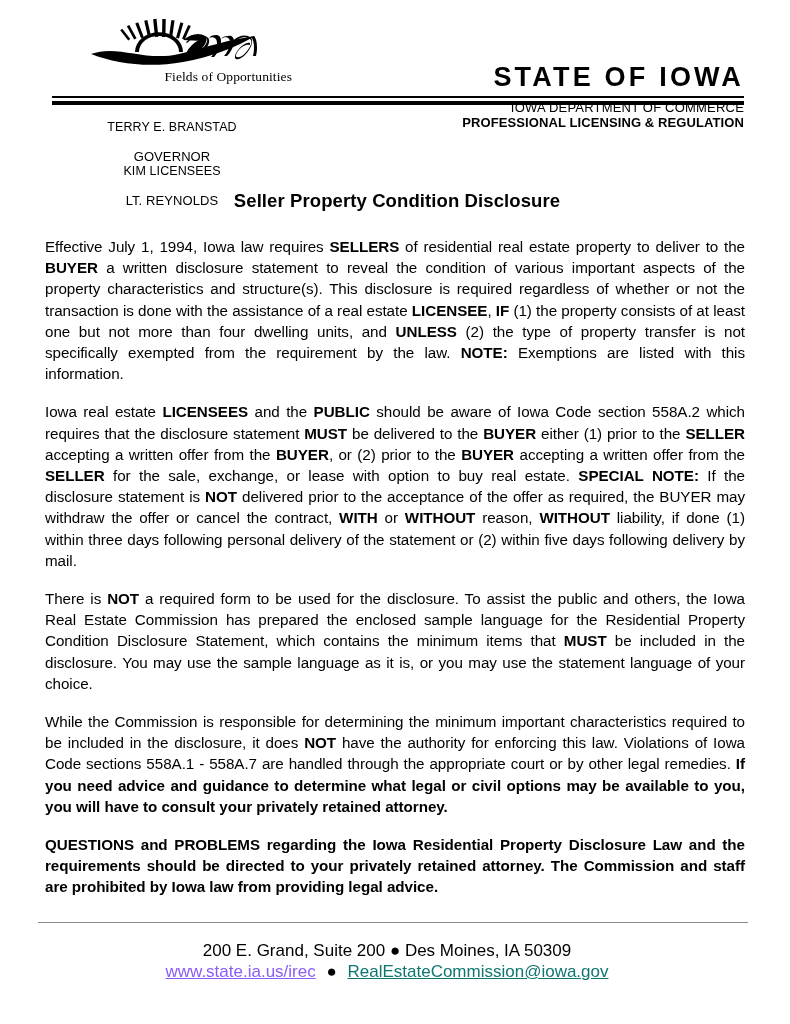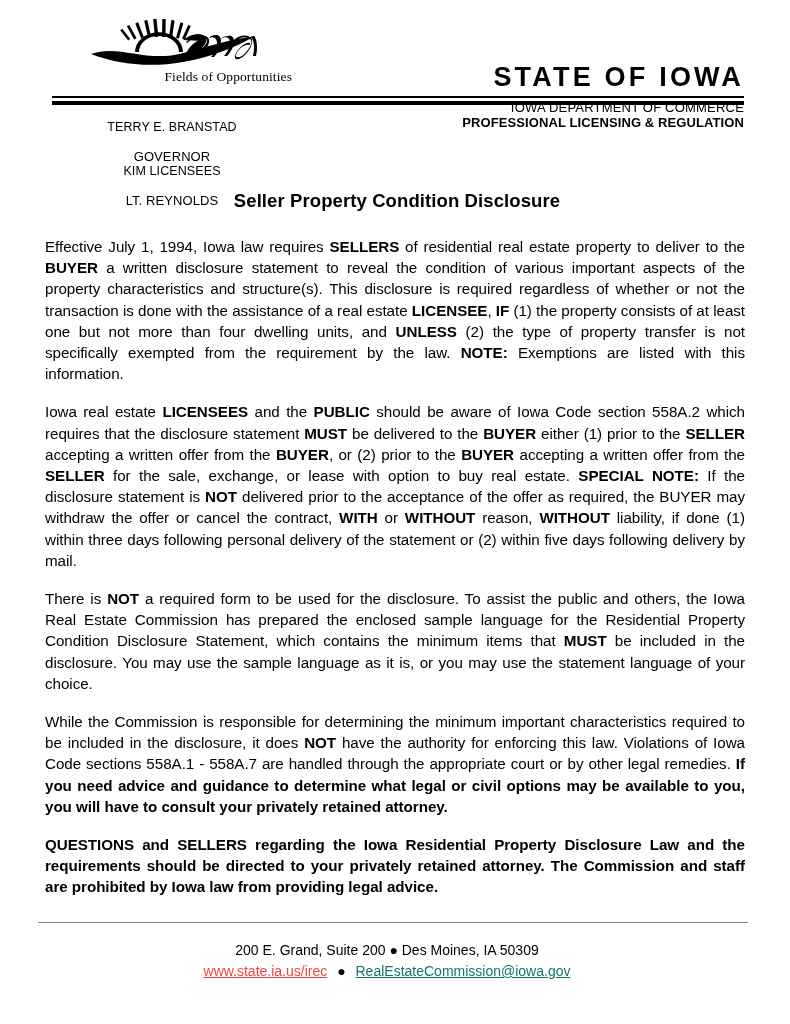--- a/index.html
+++ b/index.html
@@ -157,21 +157,21 @@
     top: 922px;
     height: 1px;
     background: #8a8a8a;
   }
   .footer {
     position: absolute;
     left: 0;
     right: 16px;
     top: 940px;
     text-align: center;
-    font-size: 14px;
+    font-size: 17px;
     line-height: 21px;
   }
   .footer-links a {
     color: #0000ee;
     text-decoration: underline;
   }
   .footer-sep {
     display: inline-block;
     padding: 0 6px;
     color: #000;
@@ -234,27 +234,27 @@
 
   </div>
 
   <div class="doc-title">Seller Property Condition Disclosure</div>
 
   <div class="content">
     <p class="para">Effective July 1, 1994, Iowa law requires <b>SELLERS</b> of residential real estate property to deliver to the <b>BUYER</b> a written disclosure statement to reveal the condition of various important aspects of the property characteristics and structure(s). This disclosure is required regardless of whether or not the transaction is done with the assistance of a real estate <b>LICENSEE</b>, <b>IF</b> (1) the property consists of at least one but not more than four dwelling units, and <b>UNLESS</b> (2) the type of property transfer is not specifically exempted from the requirement by the law. <b>NOTE:</b> Exemptions are listed with this information.</p>
     <p class="para">Iowa real estate <b>LICENSEES</b> and the <b>PUBLIC</b> should be aware of Iowa Code section 558A.2 which requires that the disclosure statement <b>MUST</b> be delivered to the <b>BUYER</b> either (1) prior to the <b>SELLER</b> accepting a written offer from the <b>BUYER</b>, or (2) prior to the <b>BUYER</b> accepting a written offer from the <b>SELLER</b> for the sale, exchange, or lease with option to buy real estate. <b>SPECIAL NOTE:</b> If the disclosure statement is <b>NOT</b> delivered prior to the acceptance of the offer as required, the BUYER may withdraw the offer or cancel the contract, <b>WITH</b> or <b>WITHOUT</b> reason, <b>WITHOUT</b> liability, if done (1) within three days following personal delivery of the statement or (2) within five days following delivery by mail.</p>
     <p class="para">There is <b>NOT</b> a required form to be used for the disclosure. To assist the public and others, the Iowa Real Estate Commission has prepared the enclosed sample language for the Residential Property Condition Disclosure Statement, which contains the minimum items that <b>MUST</b> be included in the disclosure. You may use the sample language as it is, or you may use the statement language of your choice.</p>
     <p class="para">While the Commission is responsible for determining the minimum important characteristics required to be included in the disclosure, it does <b>NOT</b> have the authority for enforcing this law. Violations of Iowa Code sections 558A.1 - 558A.7 are handled through the appropriate court or by other legal remedies. <b>If you need advice and guidance to determine what legal or civil options may be available to you, you will have to consult your privately retained attorney.</b></p>
-    <p class="para all-bold">QUESTIONS and SELLERS regarding the Iowa Residential Property Disclosure Law and the requirements should be directed to your privately retained attorney. The Commission and staff are prohibited by Iowa law from providing legal advice.</p>
+    <p class="para all-bold">QUESTIONS and PROBLEMS regarding the Iowa Residential Property Disclosure Law and the requirements should be directed to your privately retained attorney. The Commission and staff are prohibited by Iowa law from providing legal advice.</p>
   </div>
 
   <div class="footer-rule"></div>
 
   <div class="footer">
     <div class="footer-address">200 E. Grand, Suite 200 ● Des Moines, IA 50309</div>
     <div class="footer-links">
-      <a href="#" style="color: #ef4444;">www.state.ia.us/irec</a>
+      <a href="#" style="color: #8b5cf6;">www.state.ia.us/irec</a>
       <span class="footer-sep">●</span>
       <a href="#" style="color: #0f766e;">RealEstateCommission@iowa.gov</a>
     </div>
   </div>
 
 </div>
 
 </body></html>

